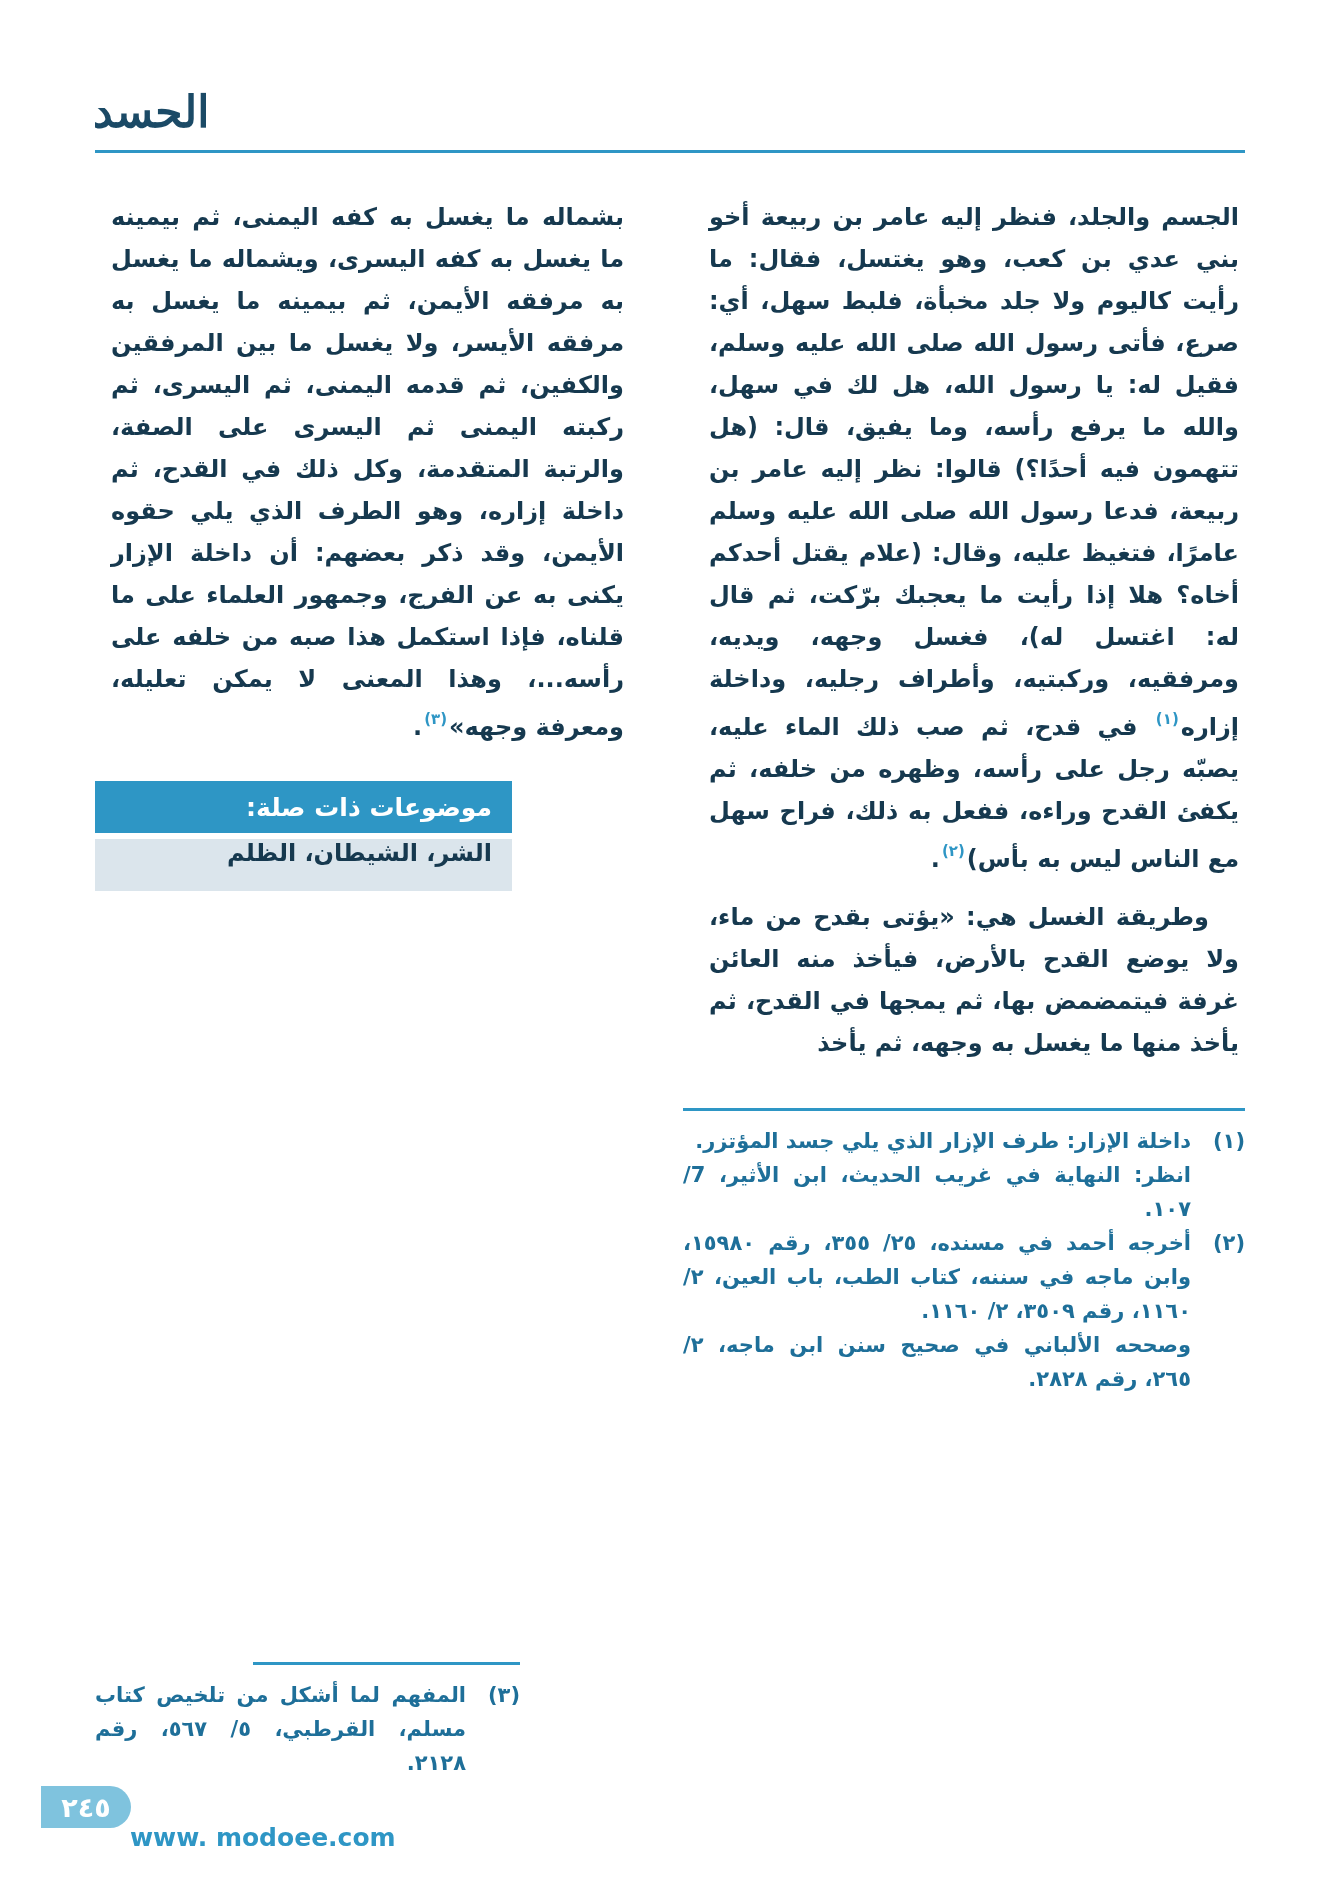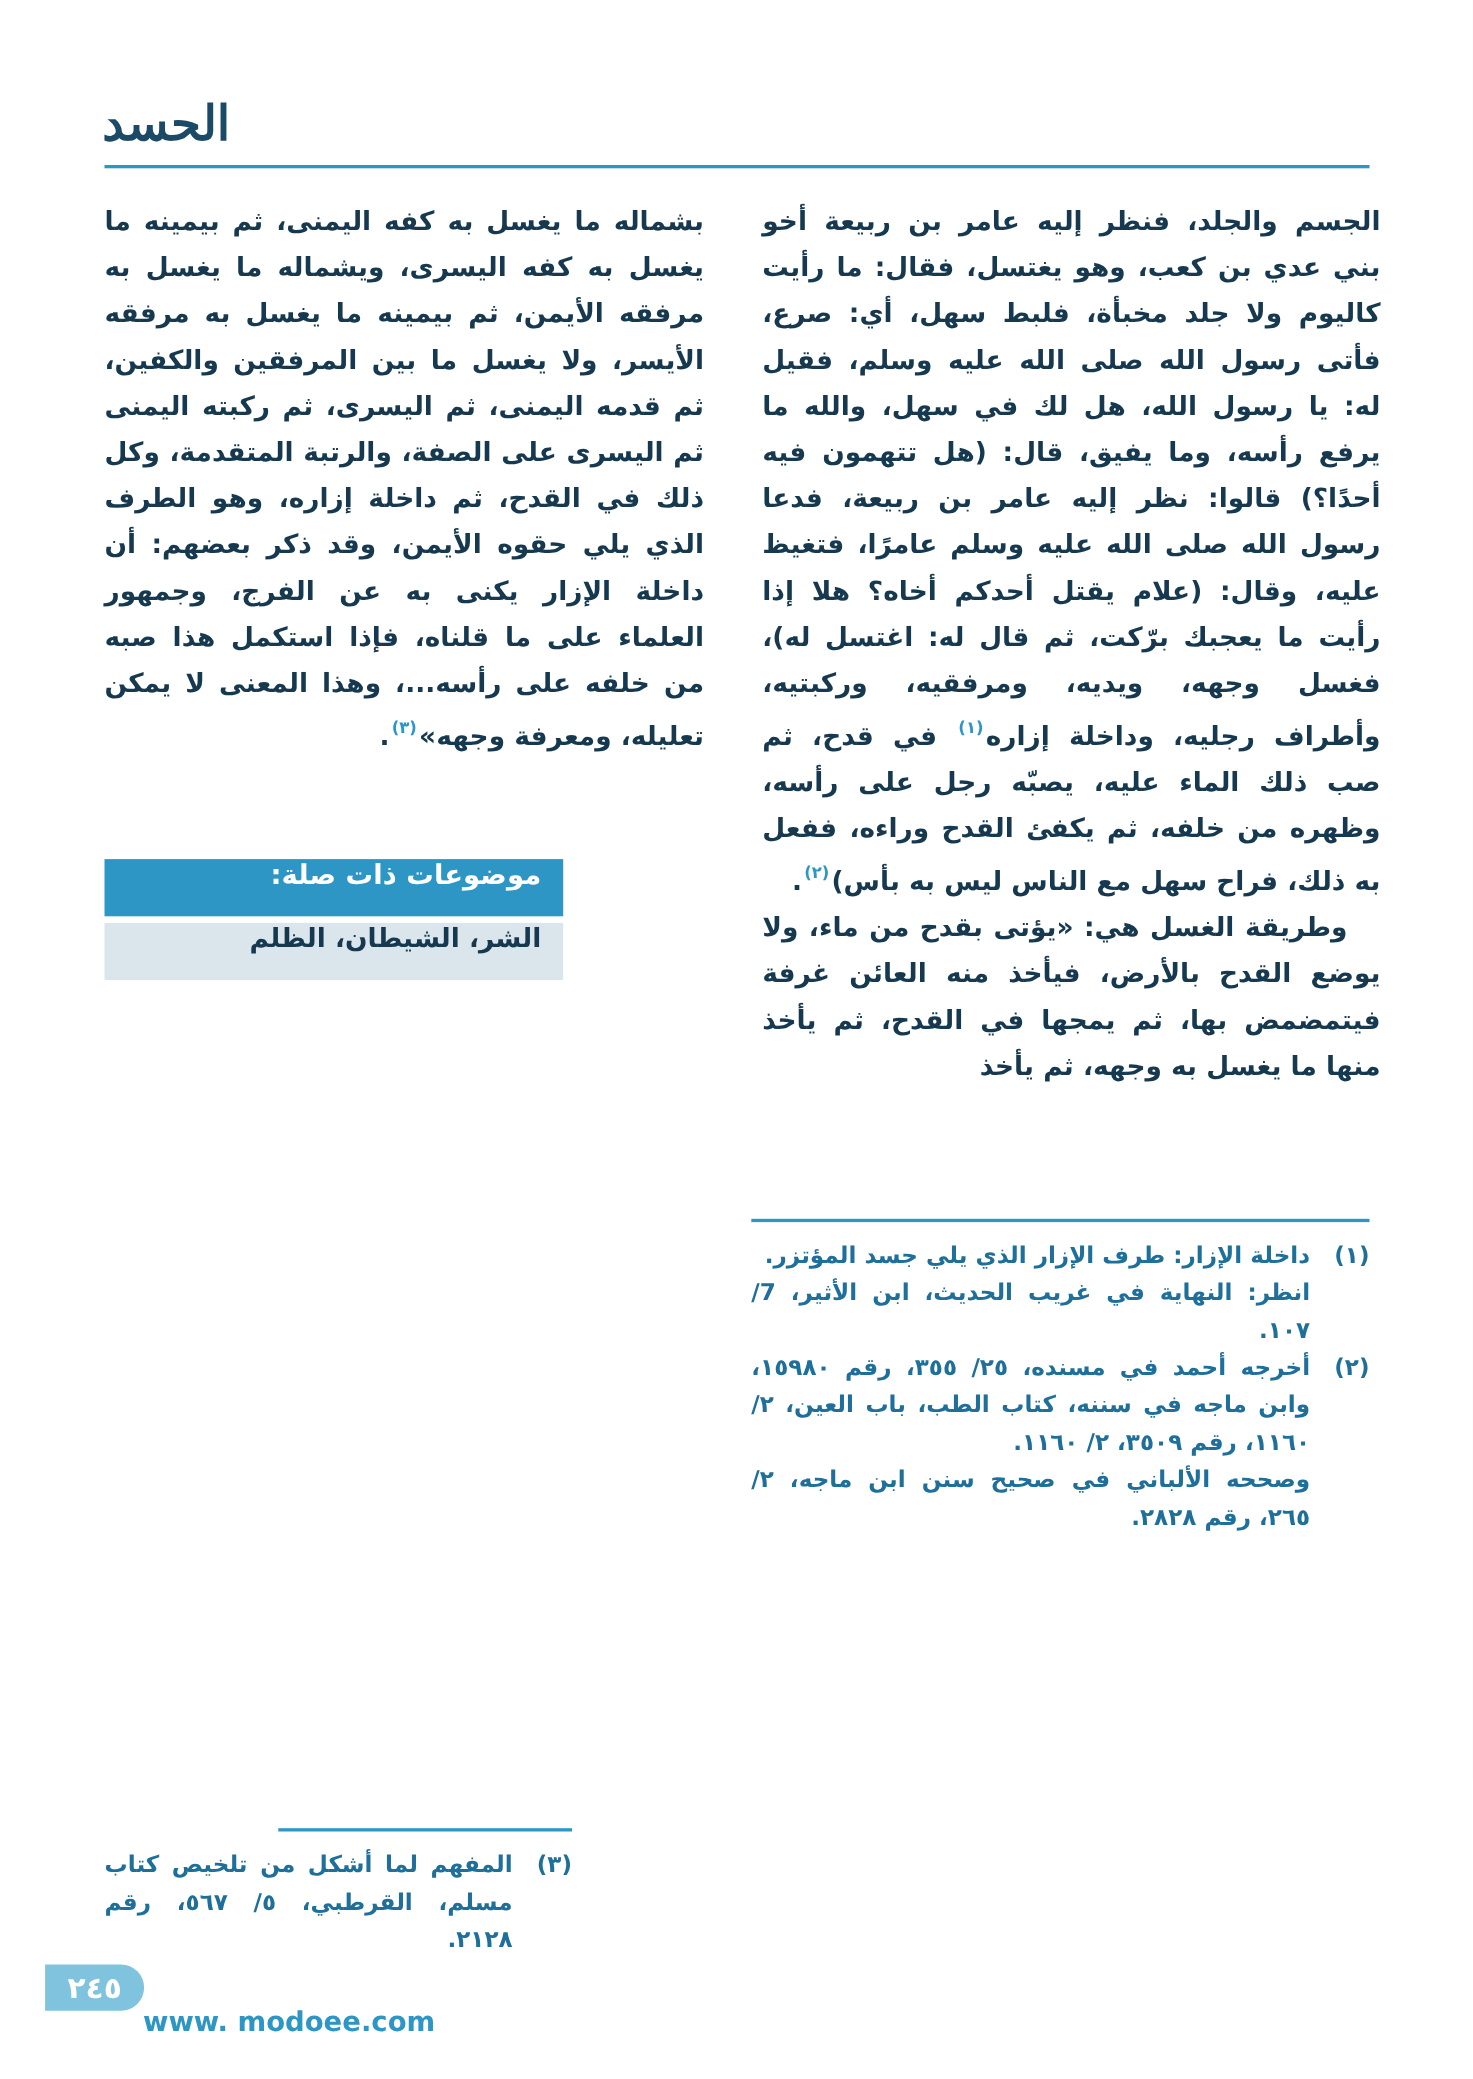--- a/index.html
+++ b/index.html
@@ -24,34 +24,34 @@
     position:absolute;left:95px;top:150px;width:1150px;height:3px;
     background:#2e96c5;
   }
   
   .col{
     position:absolute;top:180px;
     color:#16394f;
     font-size:24px;font-weight:700;line-height:42px;
     text-align:justify;text-justify:inter-word;
   }
-  .col p{margin:0;}
+  .col p{margin:16px;}
   .col-right{right:84px;width:562px;}
   .col-left{left:95px;width:545px;}
   .col p.indent{text-indent:30px;}
   sup.fn-ref{
     font-size:15px;color:#2e96c5;font-weight:700;
     position:relative;top:-2px;padding:0 2px;
   }
   
   .related-header{
     position:absolute;left:95px;top:781px;width:417px;height:52px;
     background:#2e96c5;color:#ffffff;
     font-size:25px;font-weight:700;
-    display:flex;align-items:flex-start;
+    display:flex;align-items:center;
     padding-right:20px;box-sizing:border-box;
   }
   .related-body{
     position:absolute;left:95px;top:839px;width:417px;height:52px;
     background:#dbe5ec;color:#16394f;
     font-size:24px;font-weight:700;
     display:flex;align-items:flex-start;
     padding-right:20px;box-sizing:border-box;
   }
   

